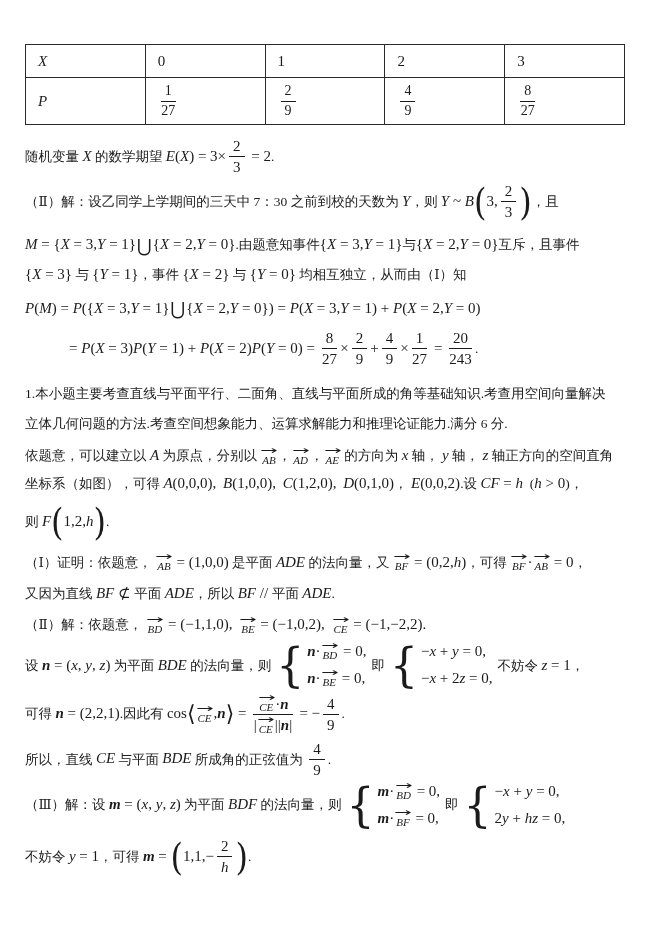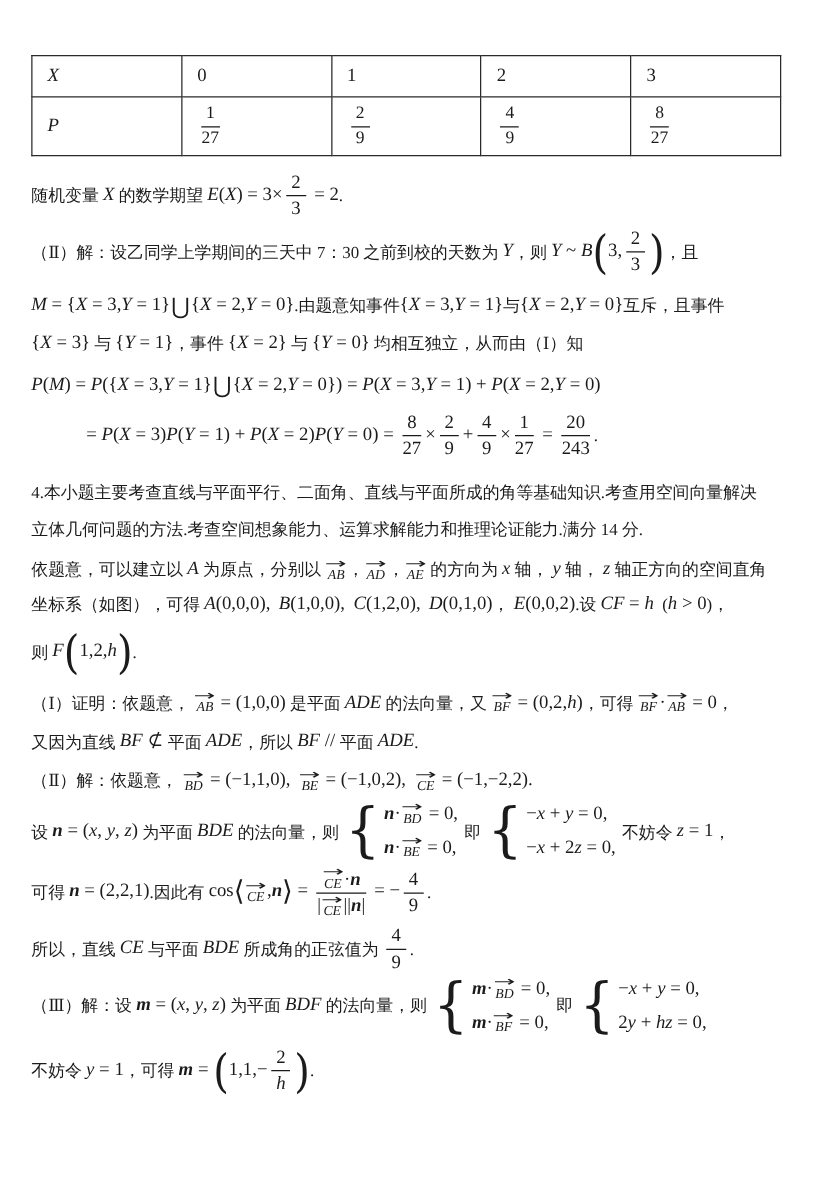--- a/index.html
+++ b/index.html
@@ -102,22 +102,22 @@
   </tbody>
     </table>
 
   <div id="doc-body">
       <div class="line" style="margin-top: 12px;"><span class="txt">随机变量 </span><span class="math"><i>X</i></span><span class="txt"> 的数学期望 </span><span class="math"><i>E</i><span>(</span><i>X</i><span>) = 3×</span></span><span class="frac"><span class="fnum"><span class="math"><span>2</span></span></span><span class="fden"><span class="math"><span>3</span></span></span></span><span class="math"><span> = 2</span></span><span class="txt">.</span></div>
       <div class="line" style="margin-top: 6px;"><span class="txt">（Ⅱ）解：设乙同学上学期间的三天中 7：30 之前到校的天数为 </span><span class="math"><i>Y</i></span><span class="txt">，则 </span><span class="math"><i>Y</i><span> ~ </span><i>B</i></span><span class="bigp"><span class="bparen">(</span><span class="binner"><span class="math"><span>3,</span></span><span class="frac"><span class="fnum"><span class="math"><span>2</span></span></span><span class="fden"><span class="math"><span>3</span></span></span></span></span><span class="bparen">)</span></span><span class="txt">，且</span></div>
       <div class="line" style="margin-top: 13px;"><span class="math"><i>M</i><span> = {</span><i>X</i><span> = 3,</span><i>Y</i><span> = 1}</span></span><span class="usym">⋃</span><span class="math"><span>{</span><i>X</i><span> = 2,</span><i>Y</i><span> = 0}</span></span><span class="txt">.由题意知事件</span><span class="math"><span>{</span><i>X</i><span> = 3,</span><i>Y</i><span> = 1}</span></span><span class="txt">与</span><span class="math"><span>{</span><i>X</i><span> = 2,</span><i>Y</i><span> = 0}</span></span><span class="txt">互斥，且事件</span></div>
       <div class="line" style="margin-top: 8px;"><span class="math"><span>{</span><i>X</i><span> = 3}</span></span><span class="txt"> 与 </span><span class="math"><span>{</span><i>Y</i><span> = 1}</span></span><span class="txt">，事件 </span><span class="math"><span>{</span><i>X</i><span> = 2}</span></span><span class="txt"> 与 </span><span class="math"><span>{</span><i>Y</i><span> = 0}</span></span><span class="txt"> 均相互独立，从而由（Ⅰ）知</span></div>
       <div class="line" style="margin-top: 12px;"><span class="math"><i>P</i><span>(</span><i>M</i><span>) = </span><i>P</i><span>({</span><i>X</i><span> = 3,</span><i>Y</i><span> = 1}</span></span><span class="usym">⋃</span><span class="math"><span>{</span><i>X</i><span> = 2,</span><i>Y</i><span> = 0}) = </span><i>P</i><span>(</span><i>X</i><span> = 3,</span><i>Y</i><span> = 1) + </span><i>P</i><span>(</span><i>X</i><span> = 2,</span><i>Y</i><span> = 0)</span></span></div>
       <div class="line" style="margin-top: 10px; margin-left: 44px;"><span class="math"><span>= </span><i>P</i><span>(</span><i>X</i><span> = 3)</span><i>P</i><span>(</span><i>Y</i><span> = 1) + </span><i>P</i><span>(</span><i>X</i><span> = 2)</span><i>P</i><span>(</span><i>Y</i><span> = 0) = </span></span><span class="frac"><span class="fnum"><span class="math"><span>8</span></span></span><span class="fden"><span class="math"><span>27</span></span></span></span><span class="math"><span>×</span></span><span class="frac"><span class="fnum"><span class="math"><span>2</span></span></span><span class="fden"><span class="math"><span>9</span></span></span></span><span class="math"><span>+</span></span><span class="frac"><span class="fnum"><span class="math"><span>4</span></span></span><span class="fden"><span class="math"><span>9</span></span></span></span><span class="math"><span>×</span></span><span class="frac"><span class="fnum"><span class="math"><span>1</span></span></span><span class="fden"><span class="math"><span>27</span></span></span></span><span class="math"><span> = </span></span><span class="frac"><span class="fnum"><span class="math"><span>20</span></span></span><span class="fden"><span class="math"><span>243</span></span></span></span><span class="txt">.</span></div>
-      <div class="line" style="margin-top: 16px;"><span class="txt">4.本小题主要考查直线与平面平行、二面角、直线与平面所成的角等基础知识.考查用空间向量解决</span></div>
-      <div class="line" style="margin-top: 10px;"><span class="txt">立体几何问题的方法.考查空间想象能力、运算求解能力和推理论证能力.满分 14 分.</span></div>
+      <div class="line" style="margin-top: 16px;"><span class="txt">1.本小题主要考查直线与平面平行、二面角、直线与平面所成的角等基础知识.考查用空间向量解决</span></div>
+      <div class="line" style="margin-top: 10px;"><span class="txt">立体几何问题的方法.考查空间想象能力、运算求解能力和推理论证能力.满分 6 分.</span></div>
       <div class="line" style="margin-top: 12px;"><span class="txt">依题意，可以建立以 </span><span class="math"><i>A</i></span><span class="txt"> 为原点，分别以 </span><span class="vec"><span class="varrow">→</span><span class="vbody">AB</span></span><span class="txt">，</span><span class="vec"><span class="varrow">→</span><span class="vbody">AD</span></span><span class="txt">，</span><span class="vec"><span class="varrow">→</span><span class="vbody">AE</span></span><span class="txt"> 的方向为 </span><span class="math"><i>x</i></span><span class="txt"> 轴， </span><span class="math"><i>y</i></span><span class="txt"> 轴， </span><span class="math"><i>z</i></span><span class="txt"> 轴正方向的空间直角</span></div>
       <div class="line" style="margin-top: 6px;"><span class="txt">坐标系（如图），可得 </span><span class="math"><i>A</i><span>(0,0,0),</span></span><span class="txt">  </span><span class="math"><i>B</i><span>(1,0,0),</span></span><span class="txt">  </span><span class="math"><i>C</i><span>(1,2,0),</span></span><span class="txt">  </span><span class="math"><i>D</i><span>(0,1,0)</span></span><span class="txt">， </span><span class="math"><i>E</i><span>(0,0,2)</span></span><span class="txt">.设 </span><span class="math"><i>CF</i><span> = </span><i>h</i></span><span class="txt">  (</span><span class="math"><i>h</i><span> &gt; 0</span></span><span class="txt">)，</span></div>
       <div class="line" style="margin-top: 11px;"><span class="txt">则 </span><span class="math"><i>F</i></span><span class="bigp"><span class="bparen">(</span><span class="binner"><span class="math"><span>1,2,</span><i>h</i></span></span><span class="bparen">)</span></span><span class="txt">.</span></div>
       <div class="line" style="margin-top: 14px;"><span class="txt">（Ⅰ）证明：依题意， </span><span class="vec"><span class="varrow">→</span><span class="vbody">AB</span></span><span class="math"><span> = (1,0,0)</span></span><span class="txt"> 是平面 </span><span class="math"><i>ADE</i></span><span class="txt"> 的法向量，又 </span><span class="vec"><span class="varrow">→</span><span class="vbody">BF</span></span><span class="math"><span> = (0,2,</span><i>h</i><span>)</span></span><span class="txt">，可得 </span><span class="vec"><span class="varrow">→</span><span class="vbody">BF</span></span><span class="math"><span>·</span></span><span class="vec"><span class="varrow">→</span><span class="vbody">AB</span></span><span class="math"><span> = 0</span></span><span class="txt">，</span></div>
       <div class="line" style="margin-top: 9px;"><span class="txt">又因为直线 </span><span class="math"><i>BF</i></span><span class="mupright"> ⊄ </span><span class="txt">平面 </span><span class="math"><i>ADE</i></span><span class="txt">，所以 </span><span class="math"><i>BF</i></span><span class="mupright"> // </span><span class="txt">平面 </span><span class="math"><i>ADE</i></span><span class="txt">.</span></div>
       <div class="line" style="margin-top: 10px;"><span class="txt">（Ⅱ）解：依题意， </span><span class="vec"><span class="varrow">→</span><span class="vbody">BD</span></span><span class="math"><span> = (−1,1,0),</span></span><span class="txt">  </span><span class="vec"><span class="varrow">→</span><span class="vbody">BE</span></span><span class="math"><span> = (−1,0,2),</span></span><span class="txt">  </span><span class="vec"><span class="varrow">→</span><span class="vbody">CE</span></span><span class="math"><span> = (−1,−2,2).</span></span></div>
       <div class="line" style="margin-top: 5px;"><span class="txt">设 </span><span class="mbold"><i>n</i></span><span class="math"><span> = (</span><i>x</i><span>, </span><i>y</i><span>, </span><i>z</i><span>)</span></span><span class="txt"> 为平面 </span><span class="math"><i>BDE</i></span><span class="txt"> 的法向量，则</span><span class="cases"><span class="cbrace">{</span><span class="crows"><span class="crow"><span class="mbold"><i>n</i></span><span class="math"><span>·</span></span><span class="vec"><span class="varrow">→</span><span class="vbody">BD</span></span><span class="math"><span> = 0,</span></span></span><span class="crow"><span class="mbold"><i>n</i></span><span class="math"><span>·</span></span><span class="vec"><span class="varrow">→</span><span class="vbody">BE</span></span><span class="math"><span> = 0,</span></span></span></span></span><span class="txt">即</span><span class="cases"><span class="cbrace">{</span><span class="crows"><span class="crow"><span class="math"><span>−</span><i>x</i><span> + </span><i>y</i><span> = 0,</span></span></span><span class="crow"><span class="math"><span>−</span><i>x</i><span> + 2</span><i>z</i><span> = 0,</span></span></span></span></span><span class="txt">不妨令 </span><span class="math"><i>z</i><span> = 1</span></span><span class="txt">，</span></div>
       <div class="line" style="margin-top: 4px;"><span class="txt">可得 </span><span class="mbold"><i>n</i></span><span class="math"><span> = (2,2,1)</span></span><span class="txt">.因此有 </span><span class="mupright">cos</span><span class="ang">⟨</span><span class="vec"><span class="varrow">→</span><span class="vbody">CE</span></span><span class="math"><span>,</span></span><span class="mbold"><i>n</i></span><span class="ang">⟩</span><span class="math"><span> = </span></span><span class="frac"><span class="fnum"><span class="vec"><span class="varrow">→</span><span class="vbody">CE</span></span><span class="math"><span>·</span></span><span class="mbold"><i>n</i></span></span><span class="fden"><span class="math"><span>|</span></span><span class="vec"><span class="varrow">→</span><span class="vbody">CE</span></span><span class="math"><span>||</span></span><span class="mbold"><i>n</i></span><span class="math"><span>|</span></span></span></span><span class="math"><span> = −</span></span><span class="frac"><span class="fnum"><span class="math"><span>4</span></span></span><span class="fden"><span class="math"><span>9</span></span></span></span><span class="txt">.</span></div>
       <div class="line" style="margin-top: 5px;"><span class="txt">所以，直线 </span><span class="math"><i>CE</i></span><span class="txt"> 与平面 </span><span class="math"><i>BDE</i></span><span class="txt"> 所成角的正弦值为 </span><span class="frac"><span class="fnum"><span class="math"><span>4</span></span></span><span class="fden"><span class="math"><span>9</span></span></span></span><span class="txt">.</span></div>
       <div class="line" style="margin-top: 2px;"><span class="txt">（Ⅲ）解：设 </span><span class="mbold"><i>m</i></span><span class="math"><span> = (</span><i>x</i><span>, </span><i>y</i><span>, </span><i>z</i><span>)</span></span><span class="txt"> 为平面 </span><span class="math"><i>BDF</i></span><span class="txt"> 的法向量，则</span><span class="cases"><span class="cbrace">{</span><span class="crows"><span class="crow"><span class="mbold"><i>m</i></span><span class="math"><span>·</span></span><span class="vec"><span class="varrow">→</span><span class="vbody">BD</span></span><span class="math"><span> = 0,</span></span></span><span class="crow"><span class="mbold"><i>m</i></span><span class="math"><span>·</span></span><span class="vec"><span class="varrow">→</span><span class="vbody">BF</span></span><span class="math"><span> = 0,</span></span></span></span></span><span class="txt">即</span><span class="cases"><span class="cbrace">{</span><span class="crows"><span class="crow"><span class="math"><span>−</span><i>x</i><span> + </span><i>y</i><span> = 0,</span></span></span><span class="crow"><span class="math"><span>2</span><i>y</i><span> + </span><i>hz</i><span> = 0,</span></span></span></span></span></div>

